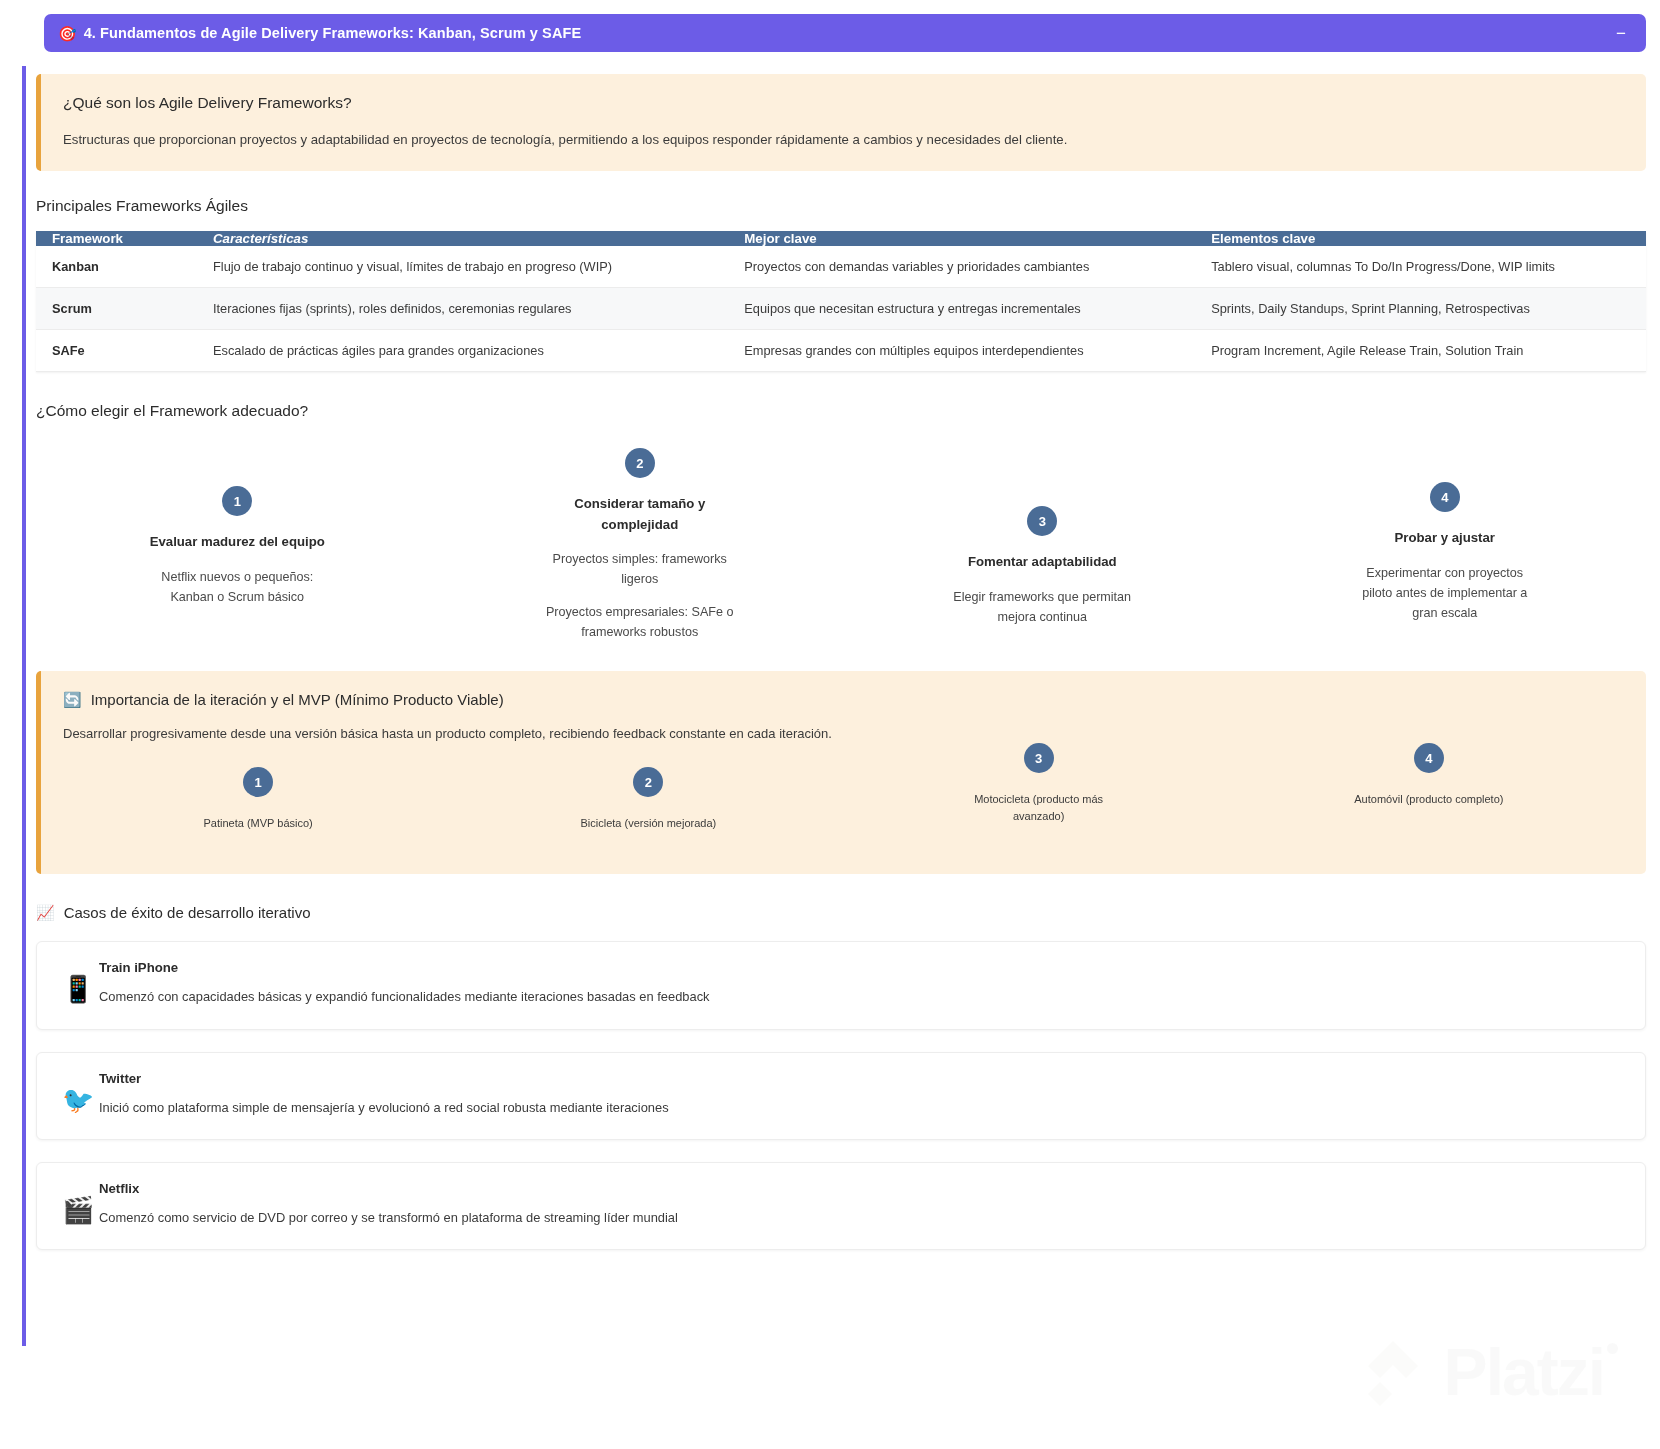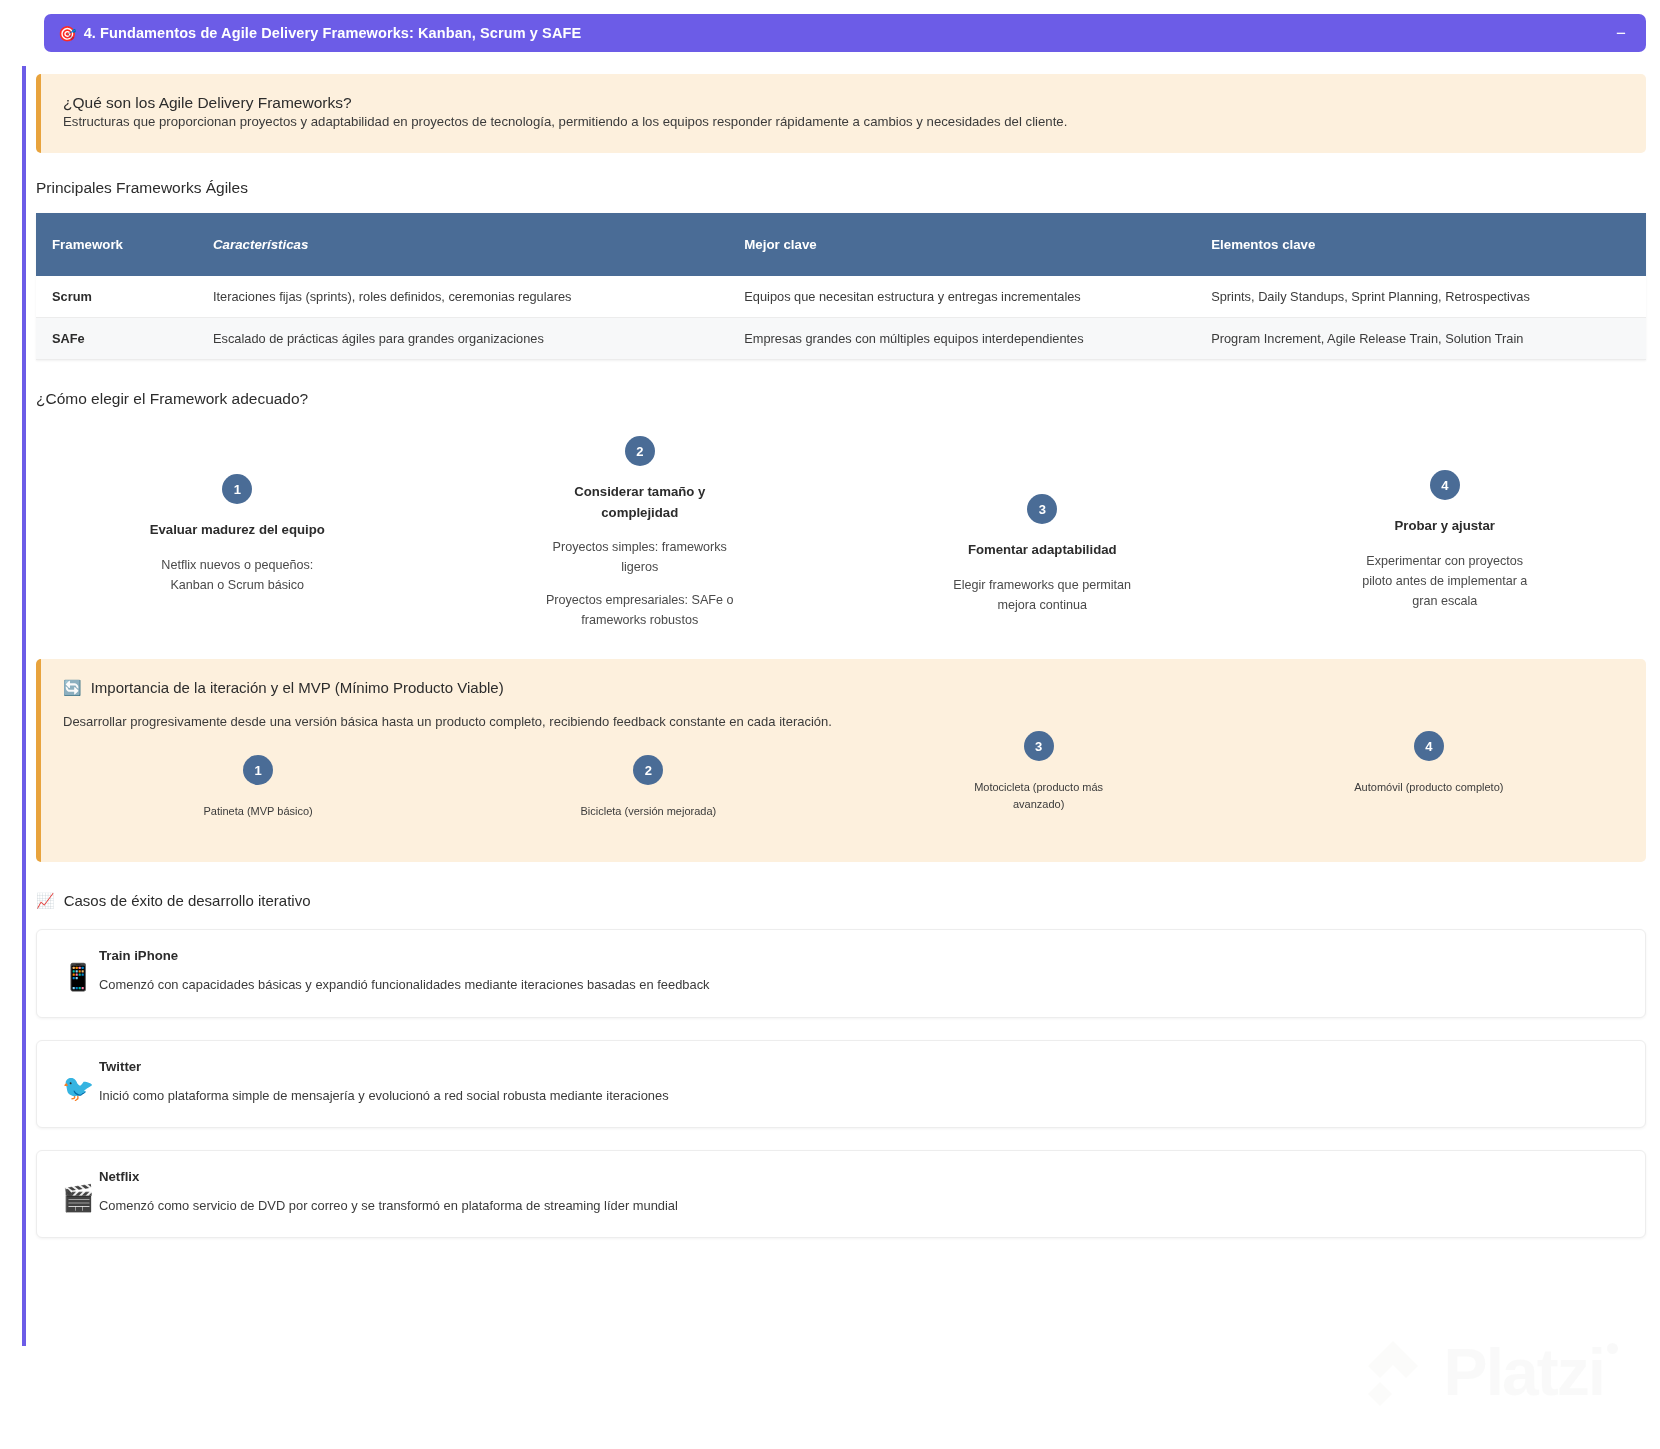--- a/index.html
+++ b/index.html
@@ -73,20 +73,21 @@
   .callout {
     background: #fdf0dd;
     border-left: 5px solid #e8a33d;
     border-radius: 5px;
     padding: 20px 22px 22px 22px;
     margin-bottom: 26px;
   }
   .callout-title {
     font-size: 15.5px;
     color: #2c2c2c;
+    margin-bottom: 18px;
   }
   .callout-text {
     font-size: 13.2px;
     color: #3b3b3b;
     line-height: 1.45;
   }
 
   
   .sec-title {
     font-size: 15.5px;
@@ -101,21 +102,21 @@
     margin-bottom: 30px;
     background: #ffffff;
     box-shadow: 0 1px 2px rgba(0,0,0,.06);
   }
   table.fw-table thead th {
     background: #4a6c96;
     color: #ffffff;
     font-size: 13.3px;
     font-weight: bold;
     text-align: left;
-    padding: 24px 16px;
+    padding: 0 16px;
   }
   table.fw-table tbody td {
     font-size: 12.8px;
     color: #3b3b3b;
     padding: 13px 16px;
     border-bottom: 1px solid #ececec;
   }
   table.fw-table tbody td.fw-name {
     font-weight: bold;
     color: #2c2c2c;
@@ -321,20 +322,26 @@
     <table class="fw-table">
       <thead>
         <tr>
           <th class="col-a">Framework</th>
           <th class="col-b">Características</th>
           <th class="col-c">Mejor clave</th>
           <th class="col-d">Elementos clave</th>
         </tr>
       </thead>
       <tbody>
+        <tr>
+          <td class="fw-name">Kanban</td>
+          <td>Flujo de trabajo continuo y visual, límites de trabajo en progreso (WIP)</td>
+          <td>Proyectos con demandas variables y prioridades cambiantes</td>
+          <td>Tablero visual, columnas To Do/In Progress/Done, WIP limits</td>
+        </tr>
         <tr>
           <td class="fw-name">Scrum</td>
           <td>Iteraciones fijas (sprints), roles definidos, ceremonias regulares</td>
           <td>Equipos que necesitan estructura y entregas incrementales</td>
           <td>Sprints, Daily Standups, Sprint Planning, Retrospectivas</td>
         </tr>
         <tr>
           <td class="fw-name">SAFe</td>
           <td>Escalado de prácticas ágiles para grandes organizaciones</td>
           <td>Empresas grandes con múltiples equipos interdependientes</td>

